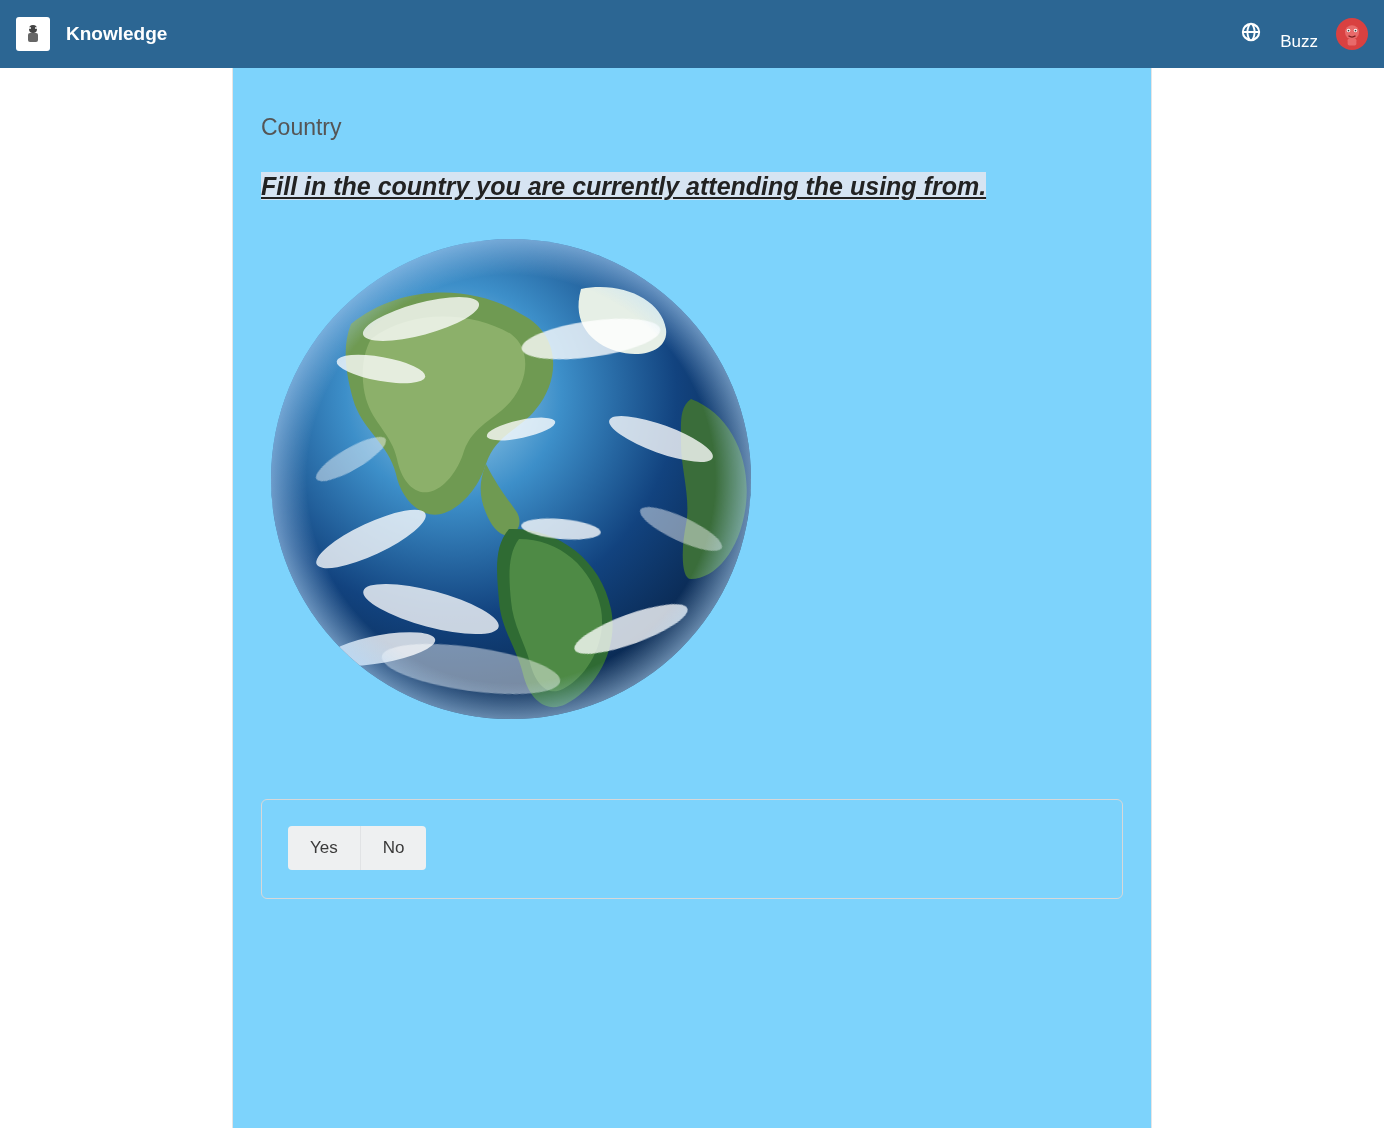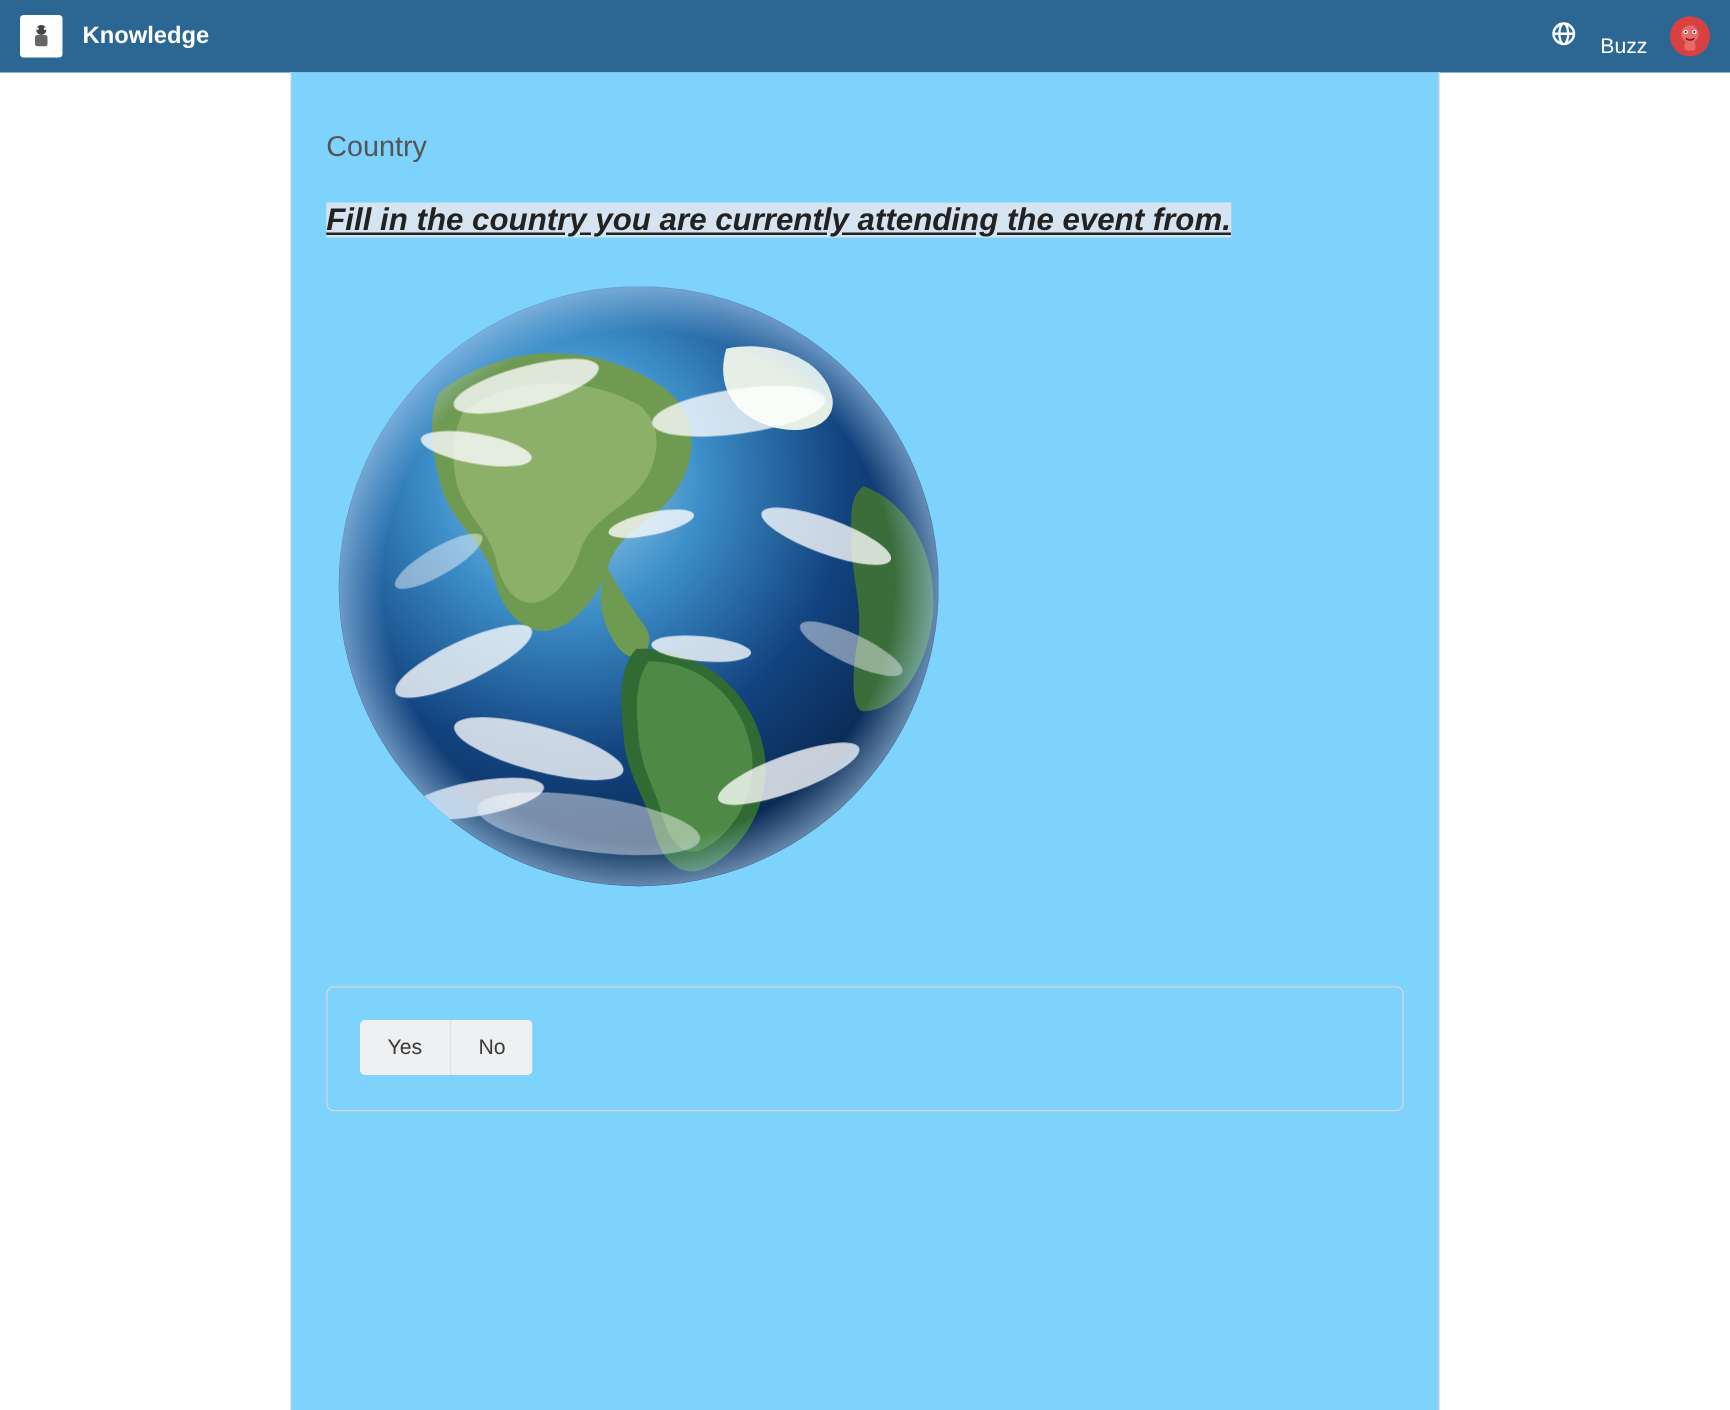--- a/index.html
+++ b/index.html
@@ -4,21 +4,21 @@
 <style>
   * { box-sizing: border-box; margin: 0; padding: 0; }
   html, body { width: 100%; height: 100%; }
   body {
     font-family: "Helvetica Neue", Arial, sans-serif;
     background: #ffffff;
     color: #333;
   }
   .navbar {
     background: #2c6693;
-    height: 58px;
+    height: 68px;
     display: flex;
     align-items: center;
     padding: 0 16px;
     color: #fff;
   }
   .navbar-left {
     display: flex;
     align-items: center;
     gap: 16px;
   }
@@ -165,21 +165,21 @@
       </svg>
     </div>
   </div>
 </div>
 
 <div class="page">
   <div class="content">
     <div class="section-title">Country</div>
 
     <div class="instruction-wrap">
-      <span class="instruction">Fill in the country you are currently attending the event from.</span>
+      <span class="instruction">Fill in the country you are currently attending the using from.</span>
     </div>
 
     <div class="earth">
       <svg viewBox="0 0 500 500" width="500" height="500">
         <defs>
           <radialGradient id="oceanGrad" cx="38%" cy="32%" r="75%">
             <stop offset="0%" stop-color="#a9d6ef"></stop>
             <stop offset="30%" stop-color="#3d8fc9"></stop>
             <stop offset="62%" stop-color="#12437f"></stop>
             <stop offset="100%" stop-color="#061d3d"></stop>

